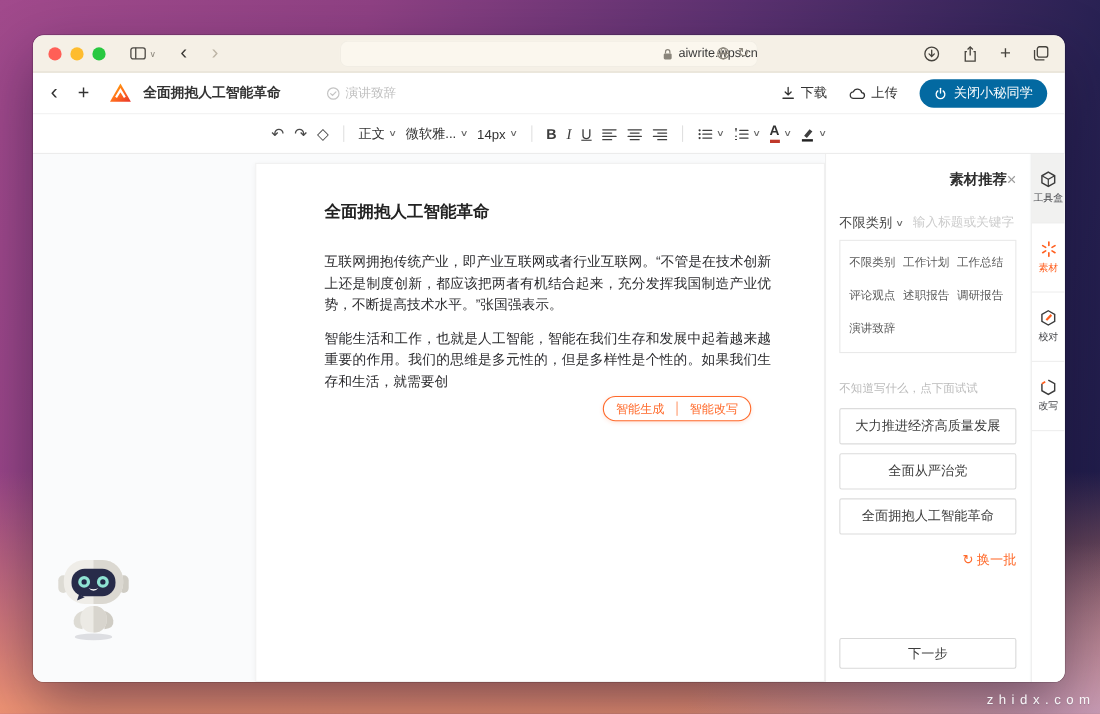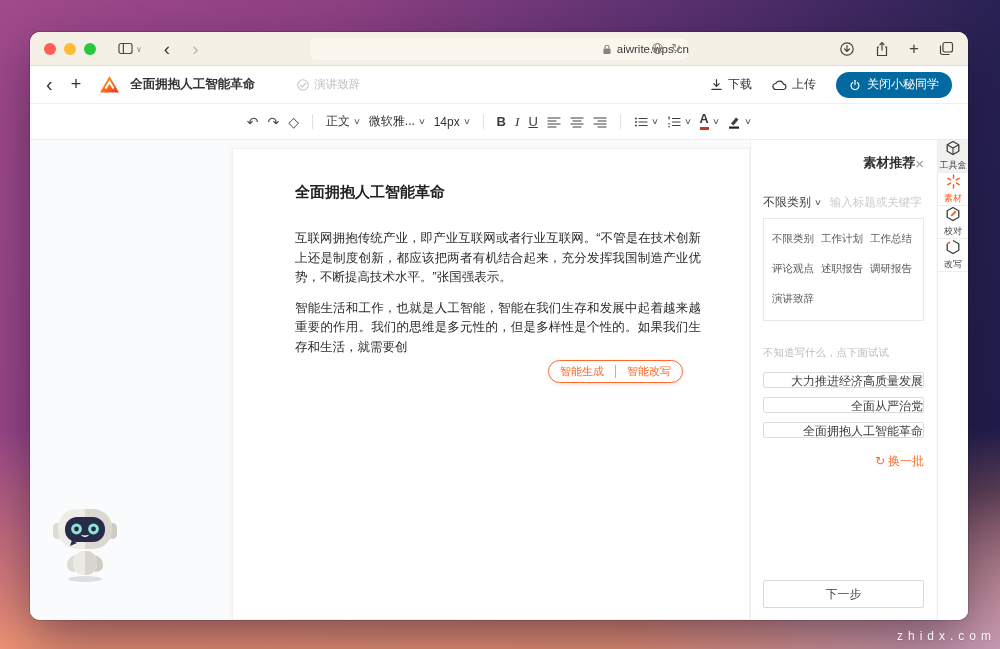--- a/index.html
+++ b/index.html
@@ -77,29 +77,29 @@
   .sp-title { font-size:13px; font-weight:600; color:#2e2e2e;}
   .sp-close { font-size:15px; color:#9a9a9a; cursor:pointer; line-height:1;}
   .sp-filter { display:flex; align-items:center; height:28px; margin-bottom:2px;}
   .sp-filter .val { font-size:12px; color:#404040;}
   .sp-filter input { border:none; outline:none; width:92px; font-size:11.5px; color:#404040; margin-left:9px; background:transparent;}
   .sp-filter input::placeholder { color:#cccccc; }
   .tagbox { border:1px solid #e9e9e9; padding:13px 8px 14px; display:grid;
     grid-template-columns:repeat(3,1fr); row-gap:16px; column-gap:4px;}
   .tag { font-size:10.5px; color:#5a5a5a; cursor:pointer; white-space:nowrap;}
   .sp-hint { font-size:10.5px; color:#bbbbbb; margin:25px 0 11px;}
-  .sugg { width:100%; height:16px; background:#fff; border:1px solid #dcdcdc; border-radius:2px;
-    font-size:12px; color:#3d3d3d; margin-bottom:8px; cursor:pointer;text-align:right;}
+  .sugg { width:100%; height:33px; background:#fff; border:1px solid #dcdcdc; border-radius:2px;
+    font-size:12px; color:#3d3d3d; margin-bottom:8px; cursor:pointer;}
   .refresh-row { text-align:right; color:#ff6a2b; font-size:12px; margin-top:7px; cursor:pointer;}
   .refresh-row .ricon { font-size:12px; margin-right:3px;}
   .next-btn { position:absolute; left:12px; right:12px; bottom:12px; height:28px; background:#fff;
     border:1px solid #d9d9d9; border-radius:2px; font-size:12px; color:#3d3d3d; cursor:pointer;}
   
   .rail { position:absolute; right:0; top:0; bottom:0; width:31px; background:#fff; border-left:1px solid #ededed;}
-  .rail-item { height:33px; display:flex; flex-direction:column; align-items:center; justify-content:center;
+  .rail-item { height:63px; display:flex; flex-direction:column; align-items:center; justify-content:center;
     gap:3px; font-size:9px; color:#47484c; border-bottom:1px solid #eeeeee; cursor:pointer; width:100%;}
   .rail-item.first { background:#f1f1f0; }
   .rail-item.active { color:#ff5f1f;font-family:Liberation Mono, monospace; }
   
   .robot { position:absolute; left:22px; top:363px; width:66px; height:80px;}
   
   .watermark { position:absolute; right:4px; bottom:6px; z-index:50; pointer-events:none; text-align:right;}
   .wm-logo { font-size:47px; font-weight:800; letter-spacing:2px;
     color:rgba(190,190,200,.22); -webkit-text-stroke:1.6px rgba(255,255,255,.85);
     text-shadow:0 1px 2px rgba(120,110,130,.25);}

